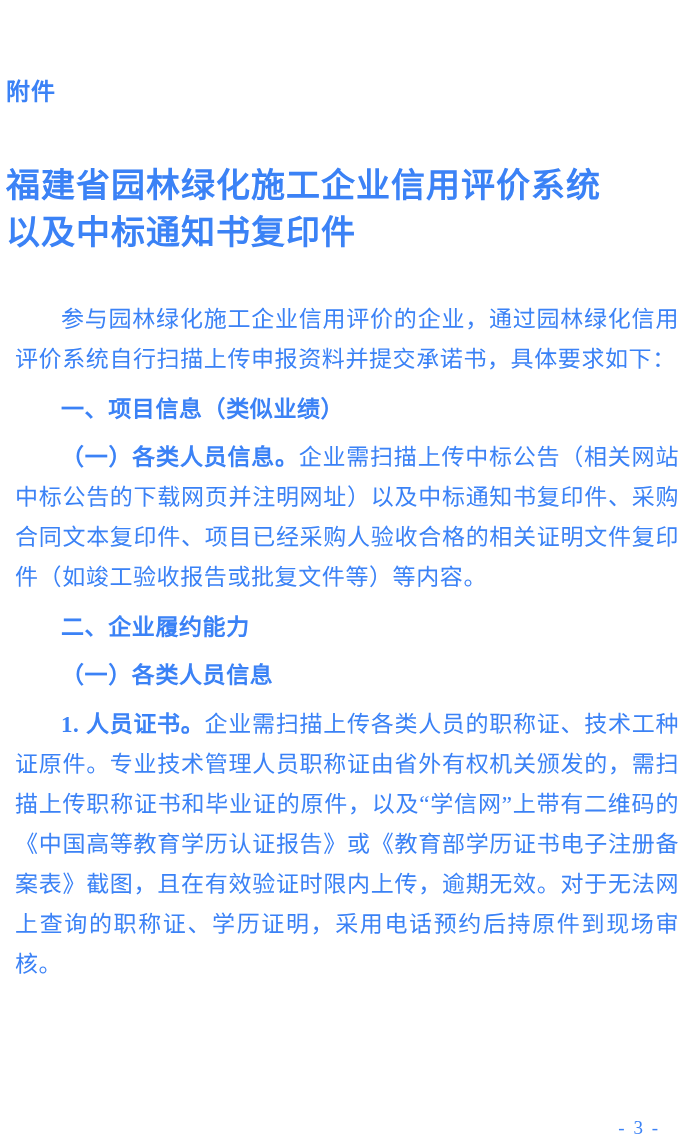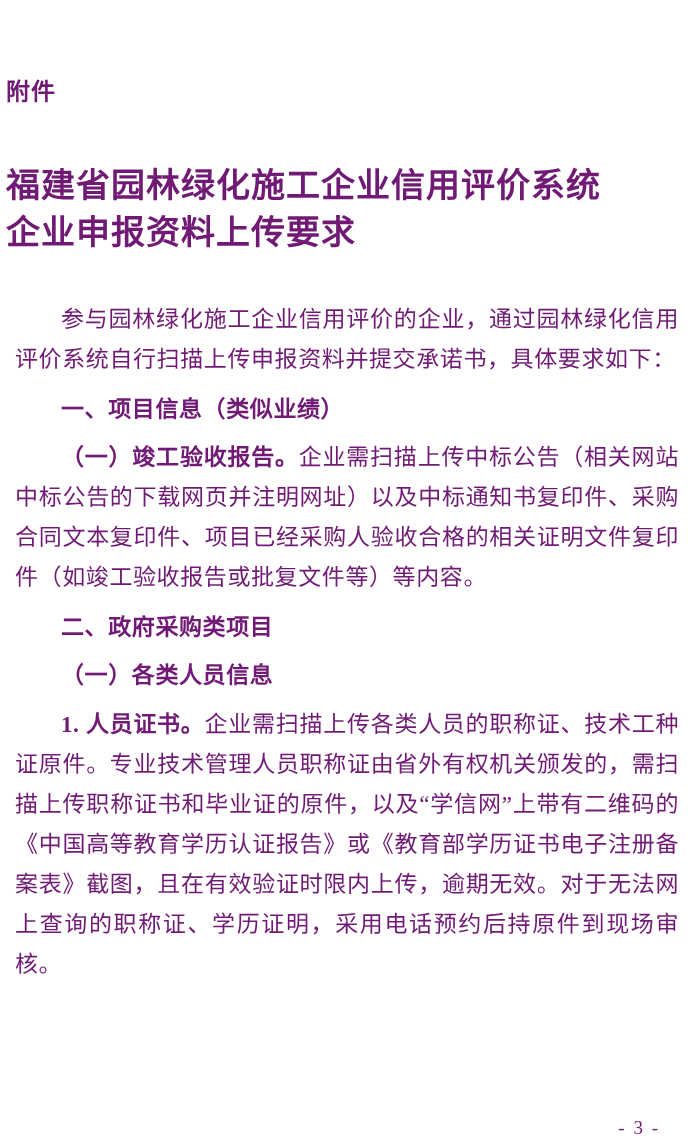--- a/index.html
+++ b/index.html
@@ -6,21 +6,21 @@
     margin: 0;
     padding: 0;
     background: #f2f2f2;
   }
   .page {
     position: relative;
     width: 700px;
     height: 1147px;
     margin: 0 auto;
     background: #ffffff;
-    color: #701a75;
+    color: #3b82f6;
     box-sizing: border-box;
     padding: 78px 12px 0 6px;
     font-family: "Liberation Serif", "DejaVu Serif", serif;
     overflow: hidden;
   }
   .attachment {
     font-family: "Liberation Sans", "DejaVu Sans", sans-serif;
     font-weight: 600;
     font-size: 24px;
     line-height: 28px;
@@ -67,33 +67,33 @@
 </style>
 </head>
 <body>
 
 <div class="page">
 
   <div class="attachment">附件</div>
 
   <h1 class="doc-title">
     <span>福建省园林绿化施工企业信用评价系统</span><br>
-    <span>企业申报资料上传要求</span>
+    <span>以及中标通知书复印件</span>
   </h1>
 
   <div class="content">
 
     <p>参与园林绿化施工企业信用评价的企业，通过园林绿化信用评价系统自行扫描上传申报资料并提交承诺书，具体要求如下：</p>
 
     <p class="heading-hei">一、项目信息（类似业绩）</p>
 
-    <p><span class="lead">（一）竣工验收报告。</span><span>企业需扫描上传中标公告（相关网站中标公告的下载网页并注明网址）以及中标通知书复印件、采购合同文本复印件、项目已经采购人验收合格的相关证明文件复印件（如竣工验收报告或批复文件等）等内容。</span></p>
+    <p><span class="lead">（一）各类人员信息。</span><span>企业需扫描上传中标公告（相关网站中标公告的下载网页并注明网址）以及中标通知书复印件、采购合同文本复印件、项目已经采购人验收合格的相关证明文件复印件（如竣工验收报告或批复文件等）等内容。</span></p>
 
 
-    <p class="heading-hei">二、政府采购类项目</p>
+    <p class="heading-hei">二、企业履约能力</p>
 
     <p class="heading-kai">（一）各类人员信息</p>
 
     <p><span class="lead">1. 人员证书。</span><span>企业需扫描上传各类人员的职称证、技术工种证原件。专业技术管理人员职称证由省外有权机关颁发的，需扫描上传职称证书和毕业证的原件，以及“学信网”上带有二维码的《中国高等教育学历认证报告》或《教育部学历证书电子注册备案表》截图，且在有效验证时限内上传，逾期无效。对于无法网上查询的职称证、学历证明，采用电话预约后持原件到现场审核。</span></p>
 
   </div>
 
   <div class="page-number">- 3 -</div>
 
 </div>

